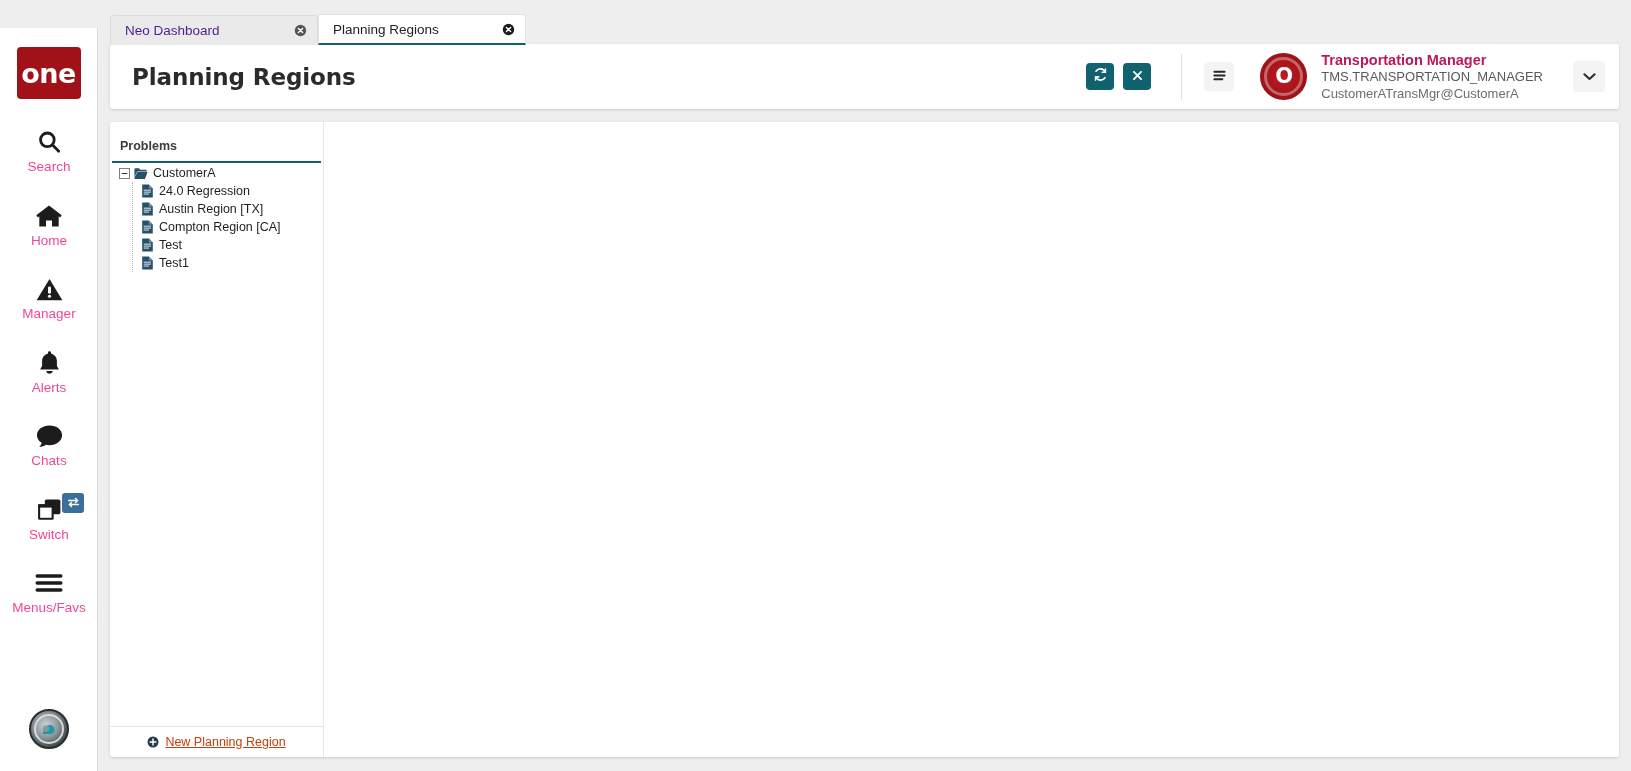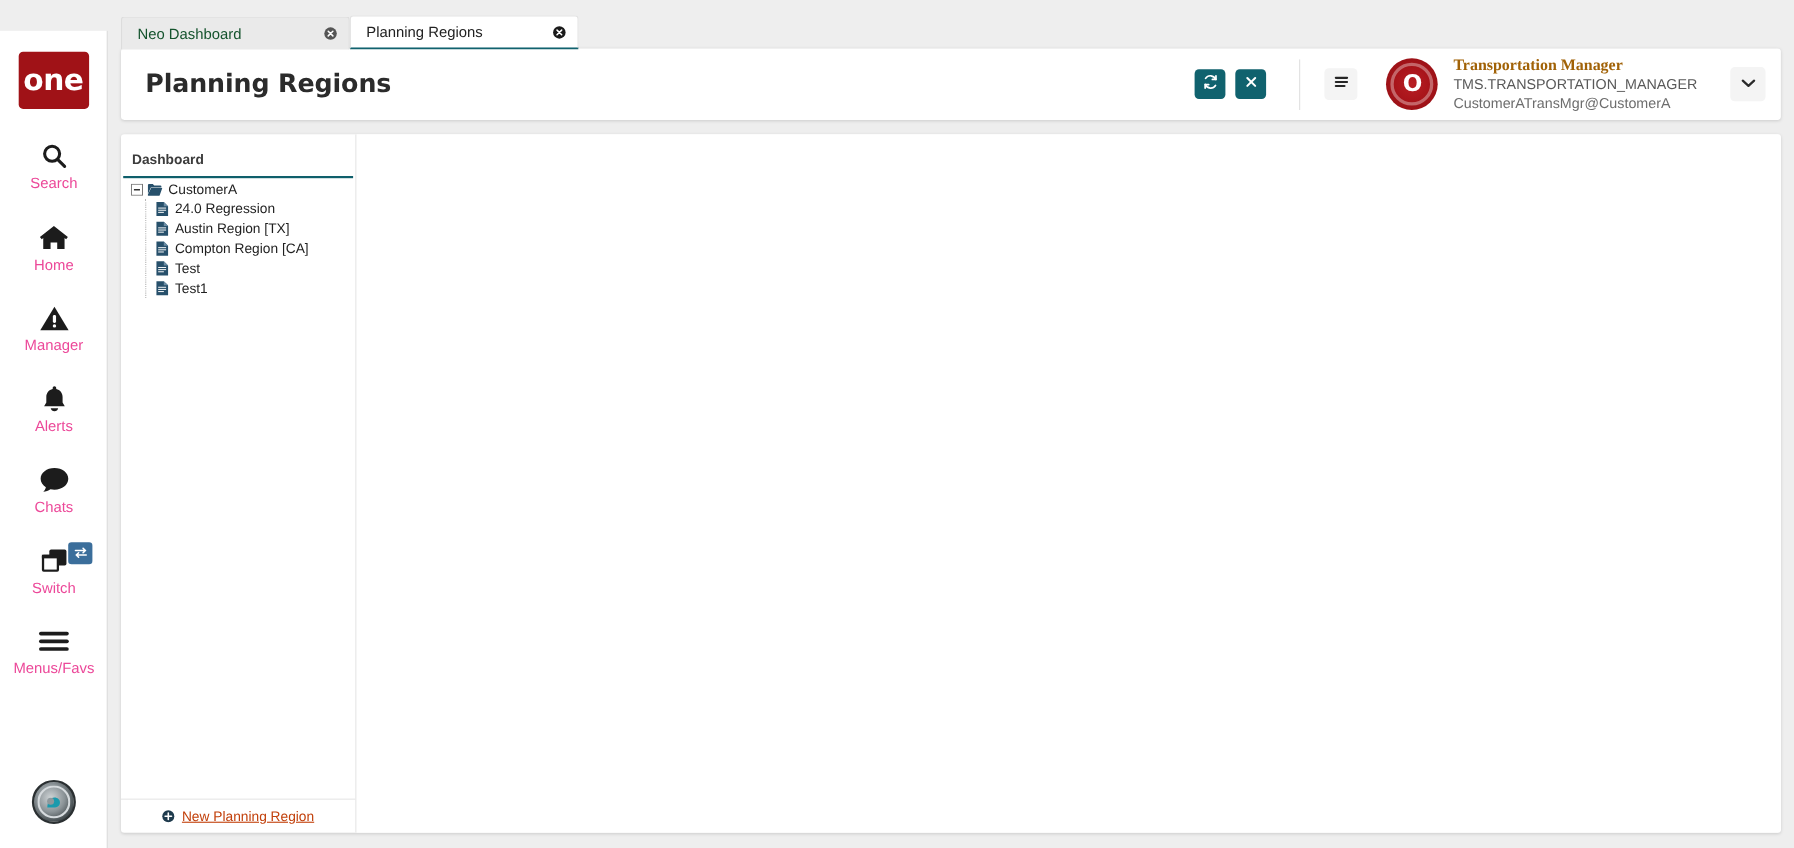--- a/index.html
+++ b/index.html
@@ -135,21 +135,21 @@
     padding: 0 9px 0 14px;
     font-size: 13.5px;
     cursor: pointer;
     border-top-left-radius: 3px;
     border-top-right-radius: 3px;
     position: relative;
   }
 
   .tab.inactive {
     background: #eaeaea;
-    color: #14532d;
+    color: #4c1d95;
     border: 1px solid #dcdcdc;
     border-bottom: none;
     margin-top: 12px;
   }
   .tab.active {
     background: #ffffff;
     color: #222222;
     border: 1px solid #e2e2e2;
     border-bottom: 2px solid #11626e;
     height: 31px;
@@ -253,21 +253,21 @@
   .user-avatar span {
     color: #ffffff;
     font-size: 21px;
     font-weight: 700;
     letter-spacing: -1px;
     z-index: 1;
     font-family: "DejaVu Sans", sans-serif;
   }
 
   .user-text { margin-left: 14px; line-height: 1.28; }
-  .user-name { font-size: 14.5px; font-weight: 700; color: #a16207; font-family: Liberation Serif, serif; }
+  .user-name { font-size: 14.5px; font-weight: 700; color: #be185d; }
   .user-role { font-size: 13px; color: #595959; }
   .user-mail { font-size: 13px; color: #6d6d6d; }
 
   .user-caret {
     width: 32px;
     height: 31px;
     background: #f4f4f4;
     border-radius: 4px;
     display: flex;
     align-items: center;
@@ -579,21 +579,21 @@
         </span>
       </div>
 
     </div>
 
     <div class="content-card">
 
       <div class="explorer">
 
         <div class="explorer-tabrow">
-          <span class="explorer-tab">Dashboard</span>
+          <span class="explorer-tab">Problems</span>
         </div>
         <div class="explorer-tab-underline"></div>
 
 
         <div class="tree">
 
           <div class="tree-node">
             <span class="tree-toggle">
               <svg width="11" height="11" viewBox="0 0 12 12">
                 <rect x="0.5" y="0.5" width="11" height="11" fill="#ffffff" stroke="#767676"></rect>

